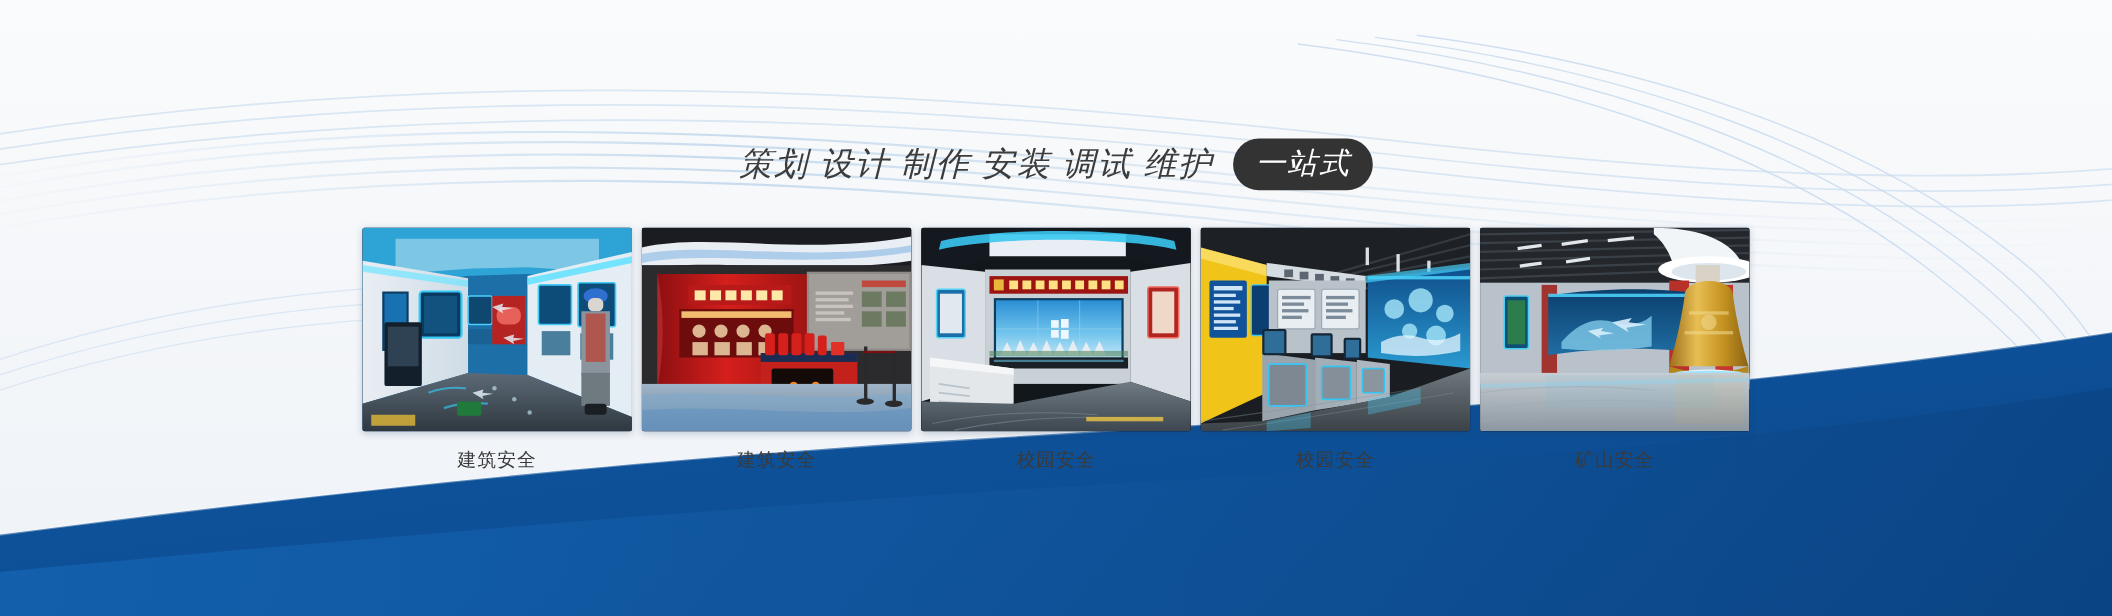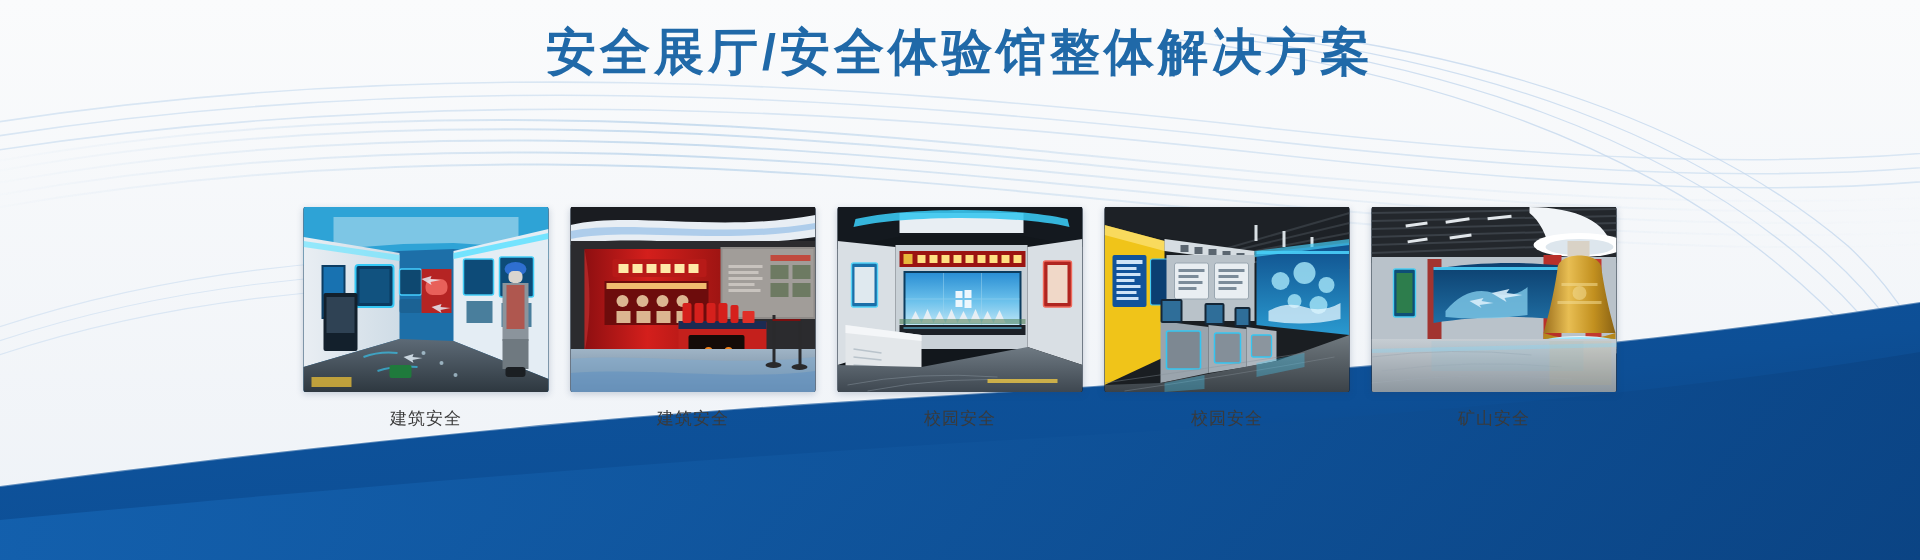--- a/index.html
+++ b/index.html
@@ -34,21 +34,21 @@
     display:inline-block;margin-left:18px;
     background:#333333;color:#ffffff;
     font-size:27px;line-height:27px;letter-spacing:2px;
     padding:9px 20px 11px 20px;border-radius:26px;
     font-style:italic;font-family:"Liberation Serif","DejaVu Serif",serif;
   }
 
   
   .gallery{
     position:absolute;top:207px;left:50%;transform:translateX(-50%);
-    display:flex;align-items:center;gap:22px;
+    display:flex;align-items:center;gap:9px;
   }
   .card{width:245px;display:flex;flex-direction:column;align-items:center;}
   .thumb{
     width:245px;height:185px;border-radius:2px;overflow:hidden;
     position:relative;box-shadow:0 2px 7px rgba(30,60,100,.22);
     background:#0b1b2c;
   }
   .thumb svg{display:block;width:245px;height:185px;}
   .caption{
     margin-top:15px;font-size:17px;color:#3a3a3a;letter-spacing:1px;
@@ -108,22 +108,25 @@
       <path d="M-10,330 C 120,286 260,262 420,258"></path>
       <path d="M-10,344 C 120,300 262,276 424,272"></path>
       <path d="M-10,358 C 120,314 264,290 428,286"></path>
     </g>
 
     <path d="M0,486 C 260,452 560,418 900,398 C 1240,378 1600,352 1920,302 L1920,560 L0,560 Z" fill="url(#gFoot)"></path>
     <path d="M0,520 C 300,492 640,462 1010,440 C 1380,418 1680,392 1920,352 L1920,560 L0,560 Z" fill="url(#gFoot2)" opacity=".85"></path>
     <path d="M0,486 C 260,452 560,418 900,398 C 1240,378 1600,352 1920,302" fill="none" stroke="#ffffff" stroke-opacity=".35" stroke-width="2"></path>
   </svg>
 
-  <div class="headline">安全展厅/安全体验馆整体解决方案</div>
-
+
+  <div class="subline">
+    <span class="words">策划 设计 制作 安装 调试 维护</span>
+    <span class="badge">一站式</span>
+  </div>
 
   <div class="gallery">
 
     <div class="card">
       <div class="thumb">
         <svg viewBox="0 0 245 185" preserveAspectRatio="none">
           <defs>
             <linearGradient id="c1floor" x1="0" y1="0" x2="0" y2="1">
               <stop offset="0%" stop-color="#5d6a76"></stop>
                 <stop offset="100%" stop-color="#2e3840"></stop>

